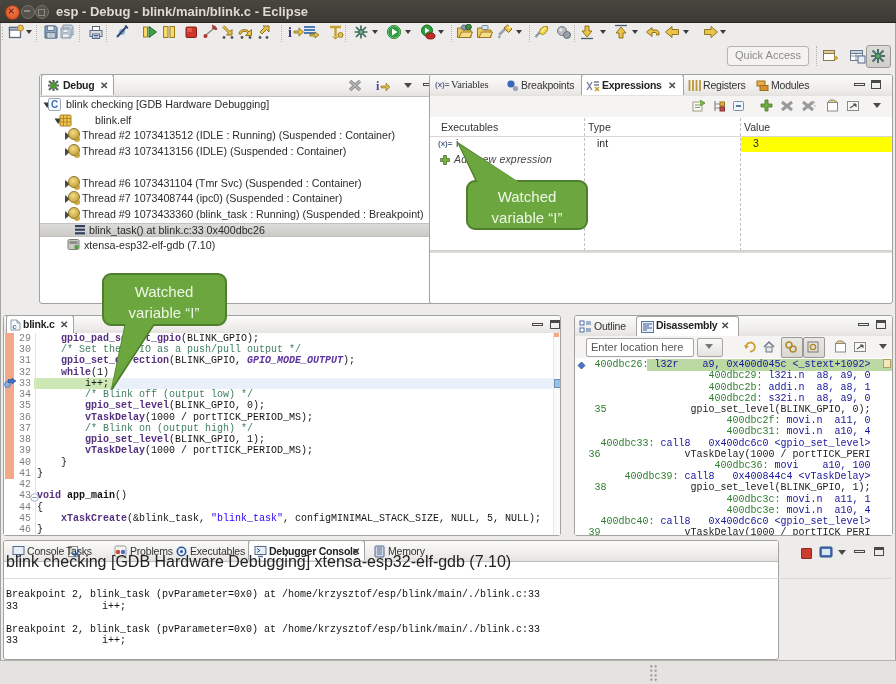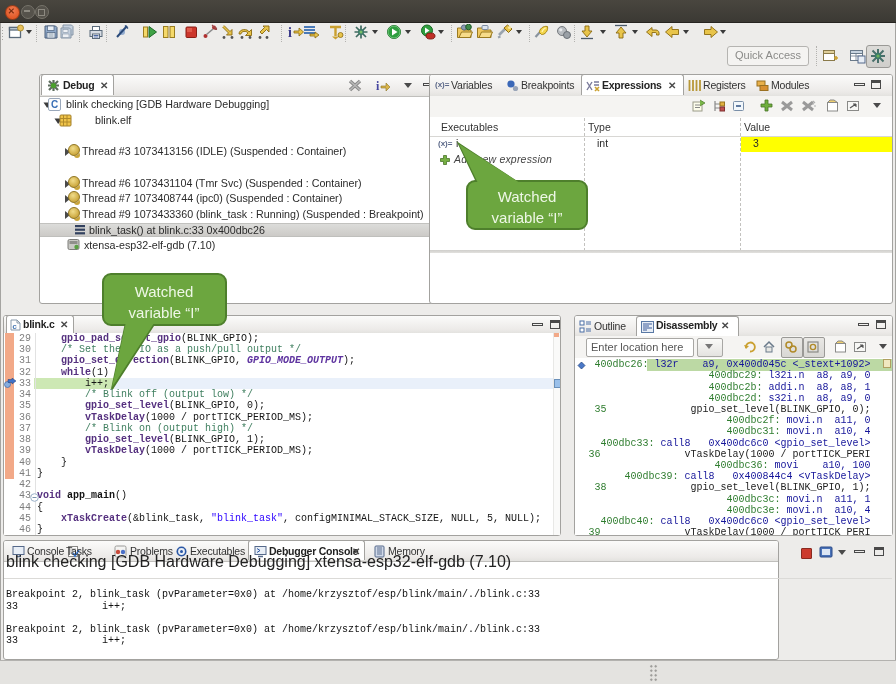--- a/index.html
+++ b/index.html
@@ -42,20 +42,21 @@
 <body>
 <div id="w">
 
   <div class="abs" style="left:0;top:0;width:896px;height:22px;background:linear-gradient(#49463f,#3b3934);border-bottom:1px solid #262420;"></div>
   <div class="abs" style="left:5px;top:4.5px;width:13px;height:13px;border-radius:50%;background:radial-gradient(circle at 50% 35%,#f07d54,#e25a28 70%);border:1px solid #9c3c18;"></div>
   <div class="abs" style="left:7.7px;top:5.5px;font-size:8.5px;color:#7a2d10;font-weight:bold;">✕</div>
   <div class="abs" style="left:20.5px;top:5px;width:12px;height:12px;border-radius:50%;background:#55524b;border:1px solid #76736a;"></div>
   <div class="abs" style="left:24px;top:10px;width:6px;height:2px;background:#8d8a81;"></div>
   <div class="abs" style="left:34.5px;top:5px;width:12px;height:12px;border-radius:50%;background:#55524b;border:1px solid #76736a;"></div>
   <div class="abs" style="left:38px;top:8.5px;width:5px;height:5px;border:1.5px solid #8d8a81;"></div>
+  <div class="abs" style="left:56px;top:4px;font-size:13px;font-weight:bold;color:#dfdbd3;">esp - Debug - blink/main/blink.c - Eclipse</div>
 
   <div id="toolbar" class="abs" style="left:0;top:22px;width:896px;height:52px;">
     <div class="abs" style="left:1px;top:4px;width:3px;height:16px;background-image:radial-gradient(circle,#a8a7a4 0.8px,transparent 1px);background-size:3px 3px;"></div>
     <svg class="ti" style="left:8px;" width="16" height="16" viewBox="0 0 16 16">
       <rect x="1.5" y="3.5" width="11" height="10" fill="#fff" stroke="#5a6a7a" stroke-width="1.3"></rect>
       <rect x="1.5" y="3.5" width="11" height="2.5" fill="#c8d4e0" stroke="#5a6a7a" stroke-width="1.3"></rect>
       <circle cx="12.5" cy="4" r="3" fill="#e8c05a" stroke="#a08020" stroke-width="0.8"></circle>
     </svg>
     <div class="caret" style="left:26px;top:8px;"></div>
     <div class="tsep" style="left:36px;top:3px;"></div>
@@ -265,20 +266,23 @@
       </svg>
       <div class="abs" style="left:26px;top:1.5px;">blink checking [GDB Hardware Debugging]</div>
       <svg class="abs" style="left:14px;top:21px;" width="9" height="8">
           <path d="M0.5 1.5 L8 1.5 L4.2 7 Z" fill="#3c3c3c"></path>
         </svg>
       <svg class="abs" style="left:19px;top:17.5px;" width="13" height="13" viewBox="0 0 13 13">
         <rect x="1" y="1" width="11" height="11" rx="1" fill="#f0c44a" stroke="#a3802a"></rect>
         <path d="M1 4.5 H12 M1 8 H12 M4.5 1 V12 M8 1 V12" stroke="#b08a2a" stroke-width="1"></path>
       </svg>
       <div class="abs" style="left:35px;top:17.5px;padding-left:20px;">blink.elf</div>
+      <div class="thr" style="top:33.4px;">
+          <span>Thread #2 1073413512 (IDLE : Running) (Suspended : Container)</span>
+        </div>
       <div class="thr" style="top:49.1px;">
           <span>Thread #3 1073413156 (IDLE) (Suspended : Container)</span>
         </div>
       <div class="thr" style="top:80.5px;">
           <span>Thread #6 1073431104 (Tmr Svc) (Suspended : Container)</span>
         </div>
       <div class="thr" style="top:96.2px;">
           <span>Thread #7 1073408744 (ipc0) (Suspended : Container)</span>
         </div>
       <div class="thr" style="top:111.9px;">
@@ -296,21 +300,21 @@
         <circle cx="9.5" cy="9" r="2.2" fill="#58a042"></circle>
       </svg>
       <div class="abs" style="left:44px;top:143.3px;">xtensa-esp32-elf-gdb (7.10)</div>
     </div>
   </div>
 
   <div class="panel" id="exprp" style="left:429px;top:74px;width:464px;height:230px;">
     <div class="tabbar"></div>
 
     <div class="abs" style="left:5px;top:5px;font-size:8px;font-weight:bold;color:#5a6788;">(x)=</div>
-    <div class="abs tabtxt" style="left:21px;top:4px;">Variables</div>
+    <div class="abs tabtxt" style="left:21px;top:4px;font-family:Liberation Serif, serif;">Variables</div>
 
     <svg class="abs" style="left:76px;top:4px;" width="13" height="13" viewBox="0 0 13 13">
       <circle cx="5" cy="5" r="3.6" fill="#3b68b8"></circle>
         <circle cx="9.5" cy="9.5" r="2.6" fill="#9aa5b8"></circle>
     </svg>
     <div class="abs tabtxt" style="left:91px;top:4px;">Breakpoints</div>
 
     <div class="atab" style="left:151px;width:103px;"></div>
     <svg class="abs" style="left:156px;top:5px;" width="14" height="12" viewBox="0 0 14 12">
       <path d="M1 2 L6 10 M6 2 L1 10 M8 2 L13 2 M8 5 L13 5" stroke="#7a7a9a" stroke-width="1.4"></path>

